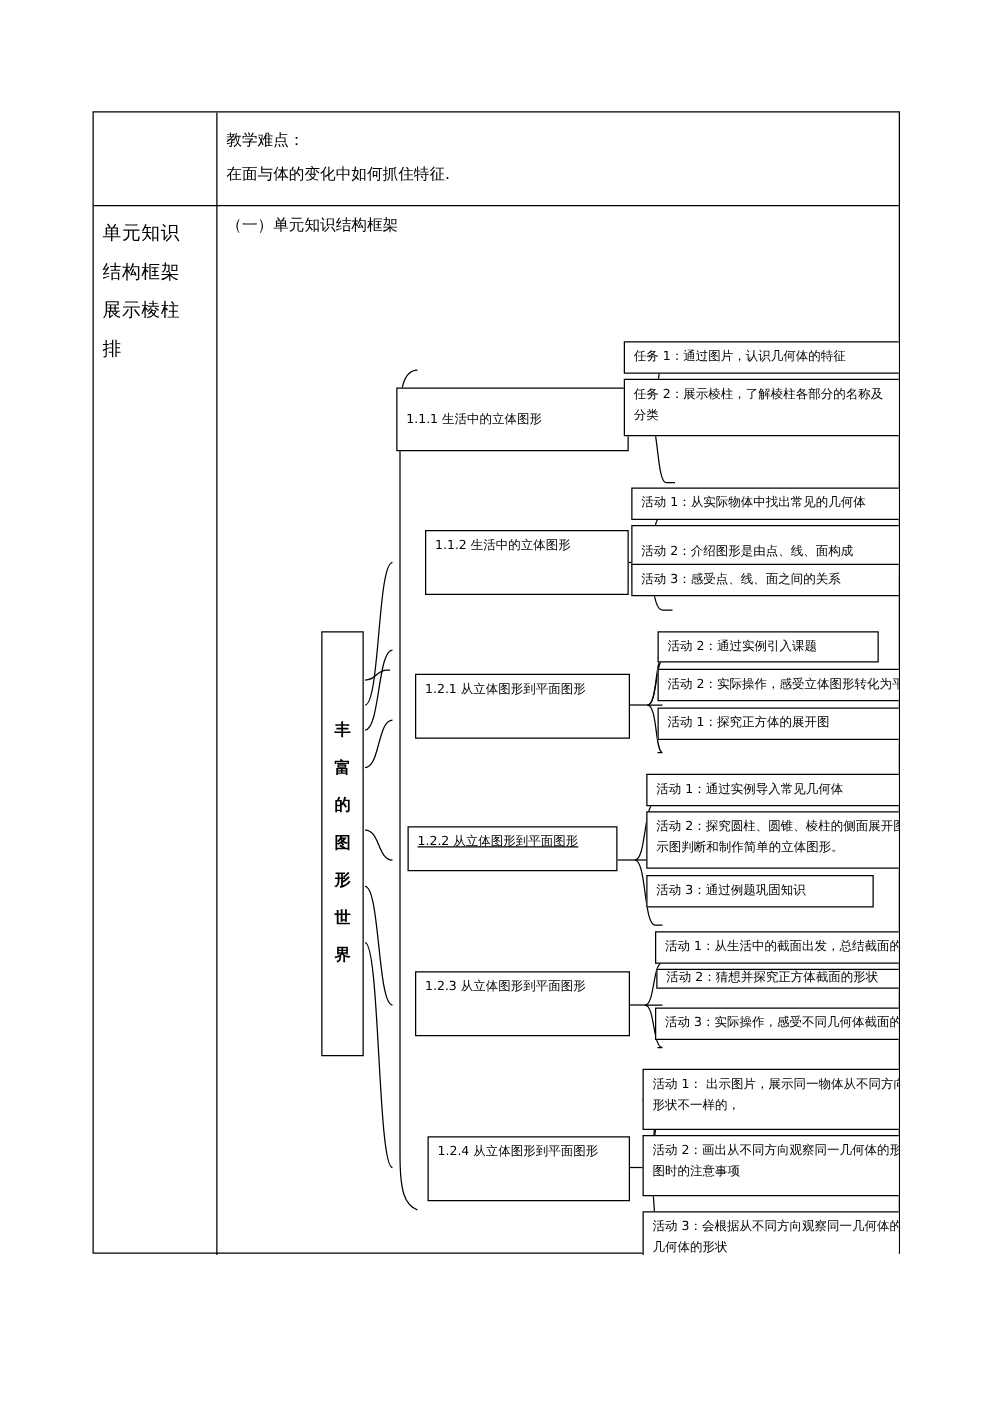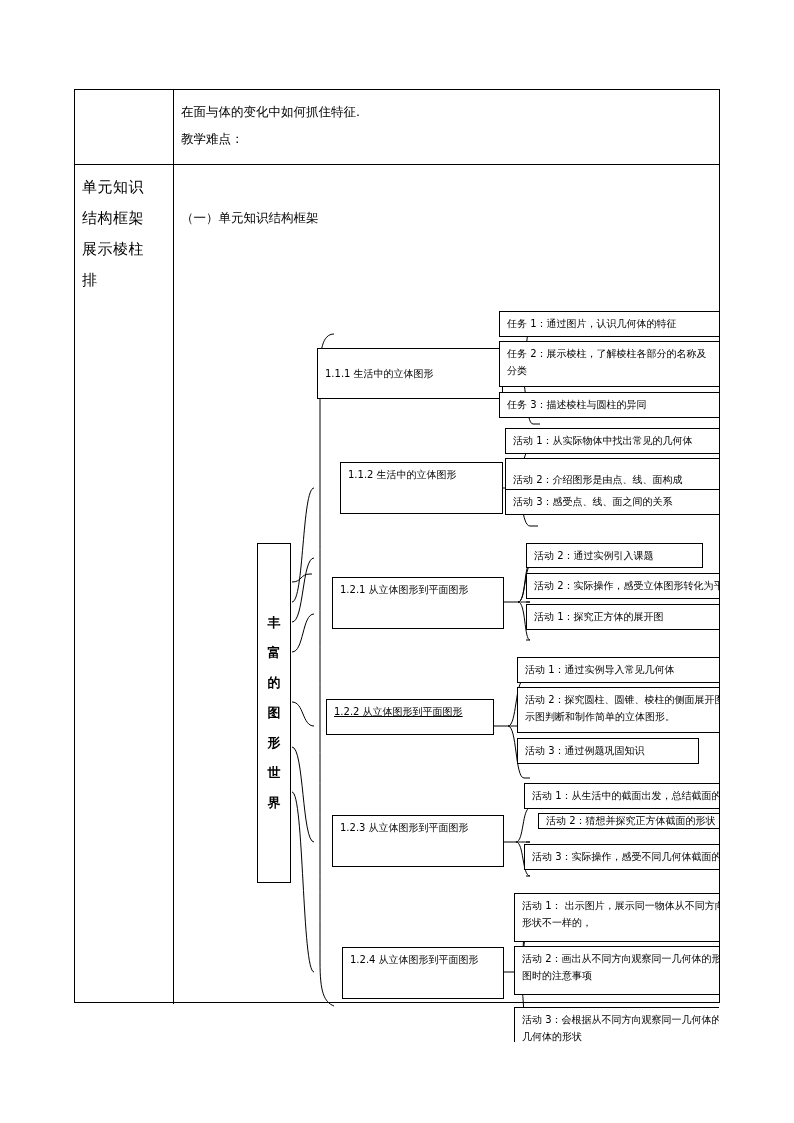--- a/index.html
+++ b/index.html
@@ -84,21 +84,20 @@
   }
 
   
   #diagram-cell {
     position: absolute;
     left: 99px;
     top: 74px;
     width: 545px;
     height: 840px;
     overflow: hidden;
-    margin-top: 38px;
   }
   #diagram-heading {
     position: absolute;
     left: 7px;
     top: 8px;
     font-size: 12.5px;
     white-space: nowrap;
   }
 
   
@@ -162,22 +161,22 @@
 <body>
 
 <div id="page">
 
   <div id="doc-table">
 
     <div class="col-divider"></div>
     <div class="row-divider"></div>
 
     <div id="diff-cell">
+      <div class="line">教学难点：</div>
       <div class="line">在面与体的变化中如何抓住特征.</div>
-      <div class="line">教学难点：</div>
     </div>
 
     <div id="label-cell">
       <div class="llabel">单元知识</div>
       <div class="llabel">结构框架</div>
       <div class="llabel">展示棱柱</div>
       <div class="llabel">排</div>
     </div>
 
     <div id="diagram-cell">
@@ -247,23 +246,20 @@
 
         <div class="node" style="left:143px; top:146px; width:186px; height:51px; display:flex; align-items:center;">
           <span>1.1.1 生活中的立体图形</span>
         </div>
         <div class="node" style="left:325px; top:109px; width:244px; height:26px; display:flex; align-items:center;">
           <span>任务 1：通过图片，认识几何体的特征</span>
         </div>
         <div class="node two-line" style="left:325px; top:139px; width:222px; height:46px;">
           <span>任务 2：展示棱柱，了解棱柱各部分的名称及分类</span>
         </div>
-        <div class="node" style="left:325px; top:190px; width:228px; height:26px; display:flex; align-items:center;">
-          <span>任务 3：描述棱柱与圆柱的异同</span>
-        </div>
 
         <div class="node two-line" style="left:166px; top:260px; width:163px; height:52px;">
           <span>1.1.2 生活中的立体图形</span>
         </div>
         <div class="node" style="left:331px; top:226px; width:243px; height:26px; display:flex; align-items:center;">
           <span>活动 1：从实际物体中找出常见的几何体</span>
         </div>
         <div class="node" style="left:331px; top:256px; width:238px; height:43px; display:flex; align-items:center;">
           <span>活动 2：介绍图形是由点、线、面构成</span>
         </div>
@@ -296,21 +292,21 @@
         <div class="node" style="left:343px; top:536px; width:182px; height:26px; display:flex; align-items:center;">
           <span>活动 3：通过例题巩固知识</span>
         </div>
 
         <div class="node two-line" style="left:158px; top:613px; width:172px; height:52px;">
           <span>1.2.3 从立体图形到平面图形</span>
         </div>
         <div class="node" style="left:350px; top:581px; width:259px; height:26px; display:flex; align-items:center;">
           <span>活动 1：从生活中的截面出发，总结截面的概念</span>
         </div>
-        <div class="node" style="left:364px; top:611px; width:224px; height:16px; display:flex; align-items:center;">
+        <div class="node" style="left:351px; top:611px; width:224px; height:16px; display:flex; align-items:center;">
           <span>活动 2：猜想并探究正方体截面的形状</span>
         </div>
         <div class="node" style="left:350px; top:642px; width:266px; height:26px; display:flex; align-items:center;">
           <span>活动 3：实际操作，感受不同几何体截面的形状</span>
         </div>
 
         <div class="node two-line" style="left:168px; top:745px; width:162px; height:52px;">
           <span>1.2.4  从立体图形到平面图形</span>
         </div>
         <div class="node two-line" style="left:340px; top:691px; width:254px; height:49px;">

